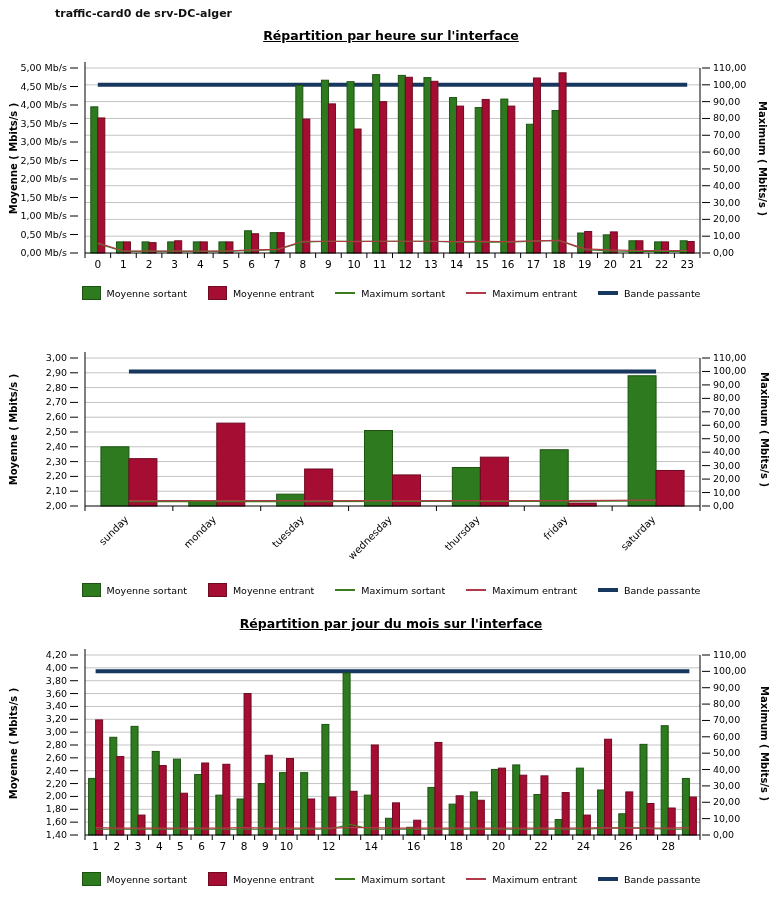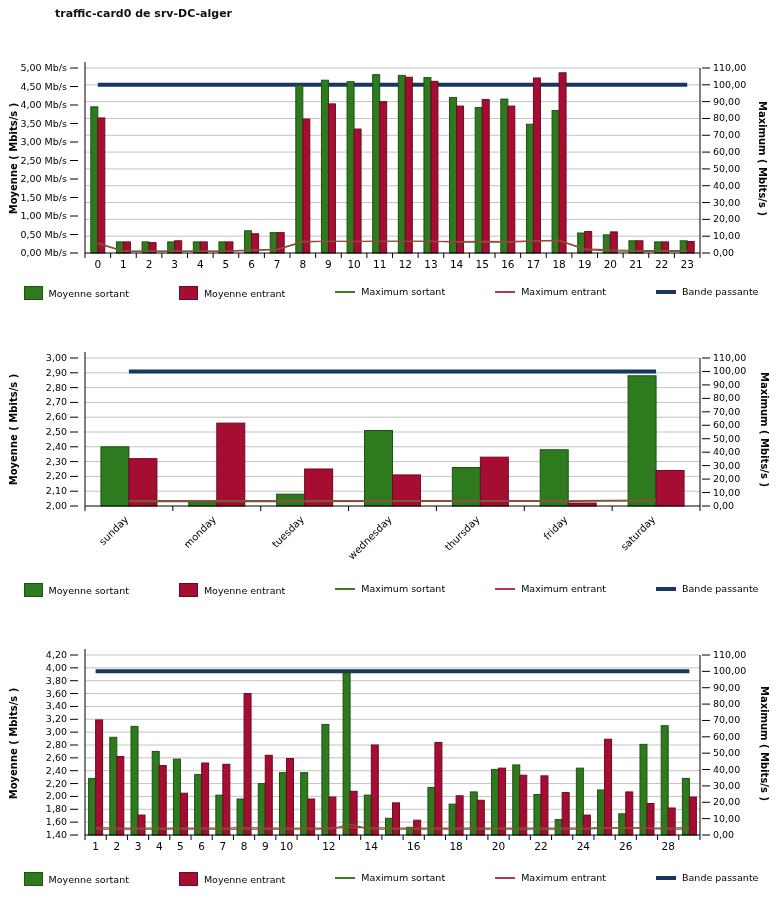--- a/index.html
+++ b/index.html
@@ -11,34 +11,35 @@
   #t1{top:28px;} #t2{top:322px;} #t3{top:616px;}
   svg.canvas{position:absolute;left:0;}
   #c1{top:55px;} #c2{top:344px;} #c3{top:638px;}
   .ylab{position:absolute;width:170px;text-align:center;font-size:10px;font-weight:bold;white-space:nowrap;}
   .ylab.left{transform:rotate(-90deg);}
   .ylab.right{transform:rotate(90deg);}
   #yl1{left:-72px;top:153px;} #yr1{left:677px;top:153px;}
   #yl2{left:-72px;top:424px;} #yr2{left:679px;top:424px;}
   #yl3{left:-72px;top:738px;} #yr3{left:679px;top:738px;}
   .legend{position:absolute;left:0;width:782px;display:flex;justify-content:center;
-          align-items:flex-start;gap:50px;font-size:9.5px;}
+          align-items:center;gap:21px;font-size:9.5px;}
   #lg1{top:286px;} #lg2{top:583px;} #lg3{top:872px;}
   .lg-item{display:flex;align-items:center;gap:6px;}
   .sw-box{width:17px;height:12px;display:inline-block;}
   .sw-line{width:20px;height:2px;display:inline-block;}
   .sw-thick{width:20px;height:4px;display:inline-block;}
   svg text{font-family:"DejaVu Sans","Liberation Sans",sans-serif;}
 </style>
 </head>
 <body>
 
 <div class="page">
   <div class="hdr">traffic-card0 de srv-DC-alger</div>
 
+  <div class="chart-title" id="t1">Répartition par heure sur l'interface</div>
   <div class="ylab left" id="yl1">Moyenne ( Mbits/s )</div>
   <div class="ylab right" id="yr1">Maximum ( Mbits/s )</div>
   <svg class="canvas" id="c1" width="782" height="232">
       <g>
         <line x1="85" y1="181.1818181818182" x2="700" y2="181.1818181818182" stroke="#C3C3C3" stroke-width="1"></line>
         <line x1="85" y1="164.36363636363637" x2="700" y2="164.36363636363637" stroke="#C3C3C3" stroke-width="1"></line>
         <line x1="85" y1="147.54545454545456" x2="700" y2="147.54545454545456" stroke="#C3C3C3" stroke-width="1"></line>
         <line x1="85" y1="130.72727272727272" x2="700" y2="130.72727272727272" stroke="#C3C3C3" stroke-width="1"></line>
         <line x1="85" y1="113.9090909090909" x2="700" y2="113.9090909090909" stroke="#C3C3C3" stroke-width="1"></line>
         <line x1="85" y1="97.0909090909091" x2="700" y2="97.0909090909091" stroke="#C3C3C3" stroke-width="1"></line>
@@ -354,20 +355,21 @@
       <span class="lg-item">
         <span class="sw-line" style="background: rgb(176, 58, 72);"></span>
         <span>Maximum entrant</span>
       </span>
       <span class="lg-item">
         <span class="sw-thick" style="background: rgb(23, 55, 94);"></span>
         <span>Bande passante</span>
       </span>
     </div>
 
+  <div class="chart-title" id="t3">Répartition par jour du mois sur l'interface</div>
   <div class="ylab left" id="yl3">Moyenne ( Mbits/s )</div>
   <div class="ylab right" id="yr3">Maximum ( Mbits/s )</div>
   <svg class="canvas" id="c3" width="782" height="227">
       <g>
         <line x1="85" y1="184.14285714285714" x2="700" y2="184.14285714285714" stroke="#C3C3C3" stroke-width="1"></line>
         <line x1="85" y1="171.28571428571428" x2="700" y2="171.28571428571428" stroke="#C3C3C3" stroke-width="1"></line>
         <line x1="85" y1="158.42857142857142" x2="700" y2="158.42857142857142" stroke="#C3C3C3" stroke-width="1"></line>
         <line x1="85" y1="145.57142857142856" x2="700" y2="145.57142857142856" stroke="#C3C3C3" stroke-width="1"></line>
         <line x1="85" y1="132.71428571428572" x2="700" y2="132.71428571428572" stroke="#C3C3C3" stroke-width="1"></line>
         <line x1="85" y1="119.85714285714285" x2="700" y2="119.85714285714285" stroke="#C3C3C3" stroke-width="1"></line>

